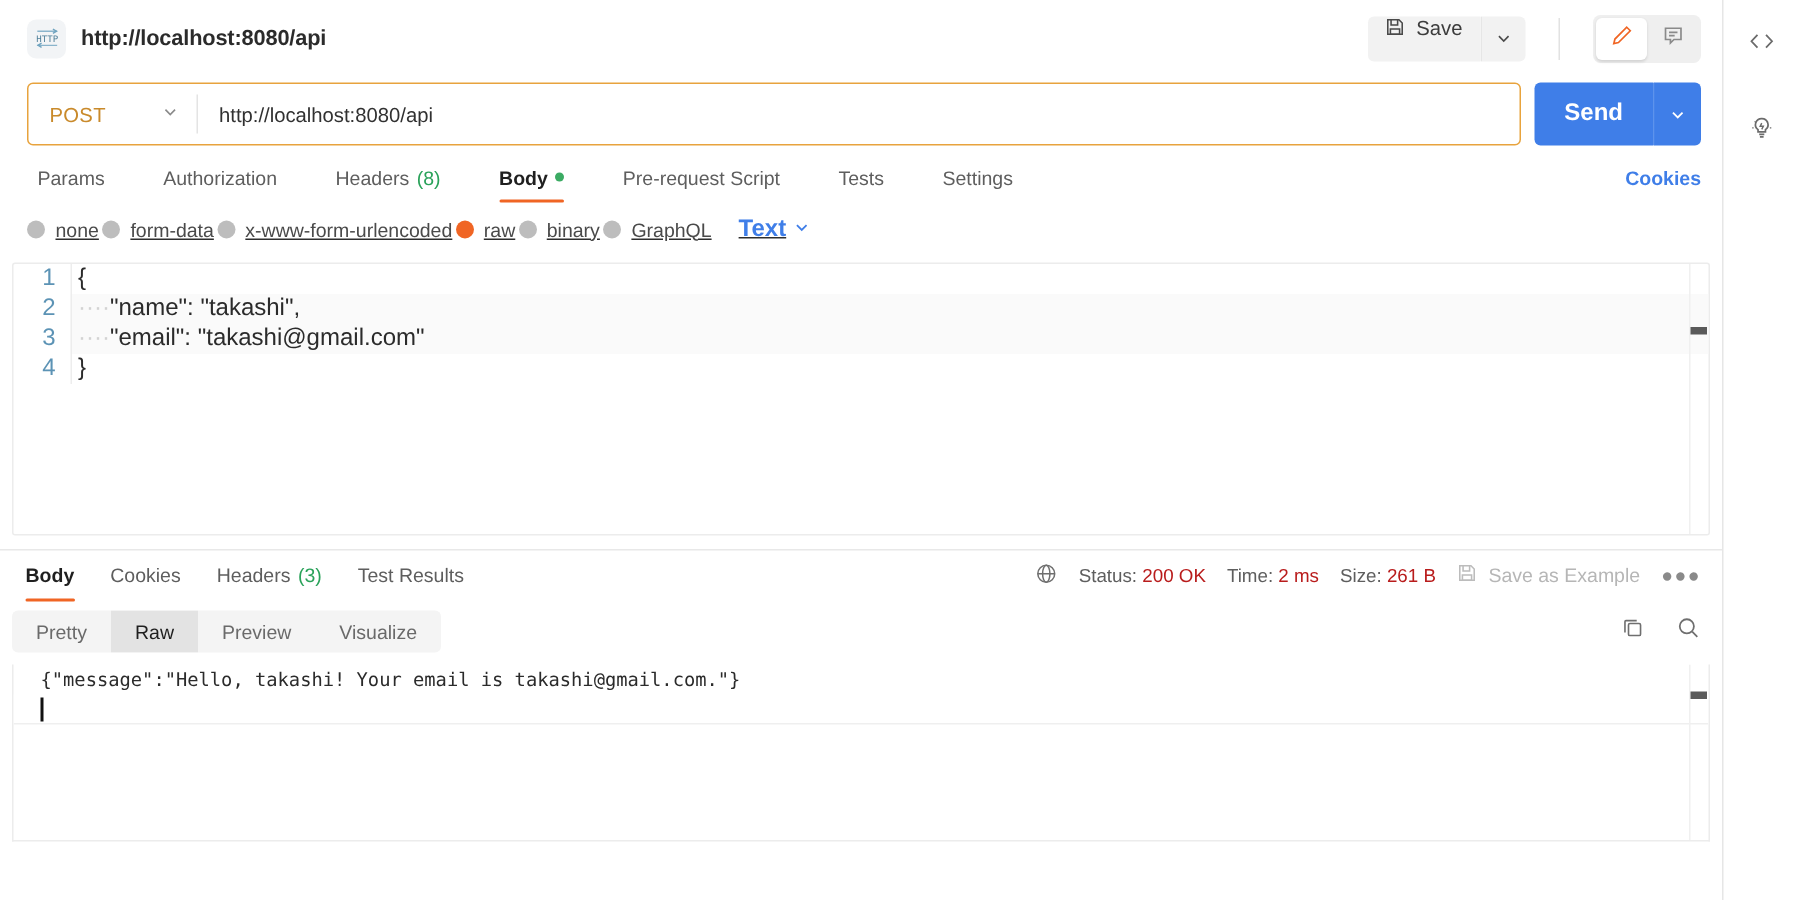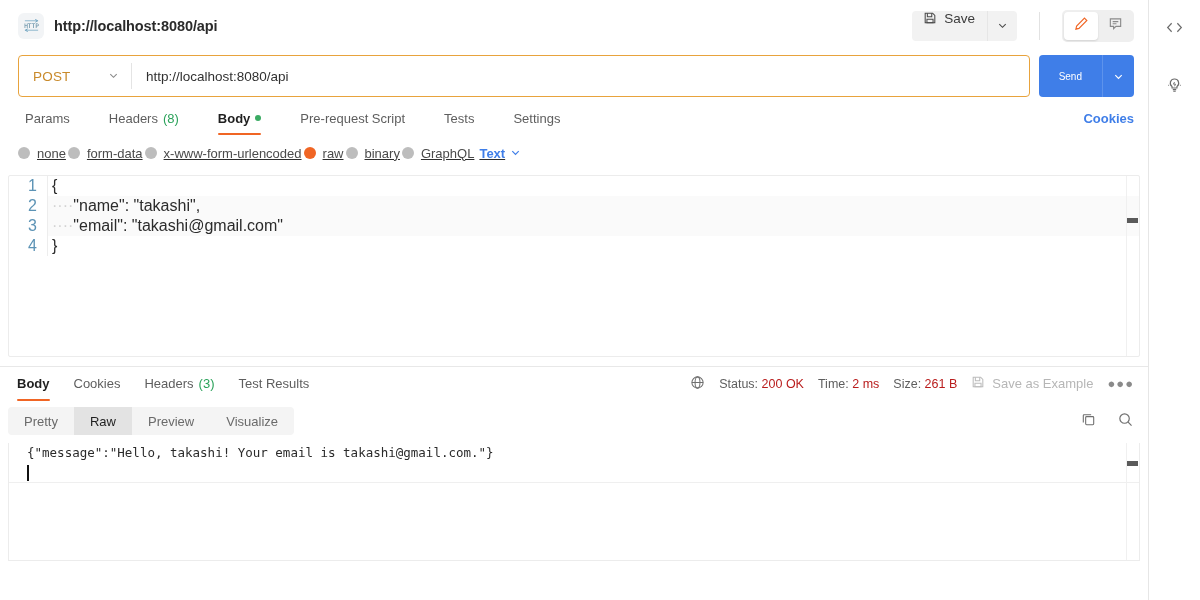--- a/index.html
+++ b/index.html
@@ -66,21 +66,21 @@
   }
   .method-label { font-size: 13.5px; font-weight: normal; color: #c98a2b; letter-spacing: .2px; }
   .method-div { width: 1px; height: 26px; background: #e4e4e4; }
   .url-input {
     flex: 1; border: 0; outline: none; font-size: 13.5px; color: #313131;
     padding: 0 14px; font-family: "Liberation Sans", sans-serif; background: transparent;
   }
   .send-group { display: flex; align-items: center; }
   .send-btn {
     height: 42px; background: #3f7ee8; color: #fff; border-radius: 4px 0 0 4px;
-    display: flex; align-items: center; padding: 0 20px; font-size: 10px; font-weight: normal;
+    display: flex; align-items: center; padding: 0 20px; font-size: 16px; font-weight: bold;
     cursor: pointer;
   }
   .send-caret {
     height: 42px; width: 32px; background: #3f7ee8; border-radius: 0 4px 4px 0;
     border-left: 1px solid #5d93ec; display: flex; align-items: center; justify-content: center;
     cursor: pointer; color: #fff;
   }
 
   
   .reqtabs {
@@ -100,21 +100,21 @@
   .dot-green { width: 6px; height: 6px; border-radius: 50%; background: #3bab63; display: inline-block; }
   .cookies-link { font-size: 13px; color: #3f7ee8; font-weight: bold; cursor: pointer; }
 
   
   .bodytypes {
     display: flex; align-items: center; height: 36px; padding: 0 18px; gap: 2px; text-decoration: underline;
   }
   .radio-item { display: flex; align-items: center; gap: 7px; font-size: 13px; color: #4a4a4a; cursor: pointer; }
   .radio { width: 12px; height: 12px; border-radius: 50%; background: #bdbdbd; flex: none; }
   .radio.sel { background: #f06524; }
-  .text-drop { display: flex; align-items: center; gap: 5px; color: #3f7ee8; font-size: 13px; font-weight: bold; cursor: pointer; margin-left: 3px; justify-content: flex-end; }
+  .text-drop { display: flex; align-items: center; gap: 5px; color: #3f7ee8; font-size: 16px; font-weight: bold; cursor: pointer; margin-left: 16px; justify-content: flex-end; }
 
   
   .editor {
     margin: 4px 8px 0 8px; height: 182px; border: 1px solid #ececec; border-radius: 2px;
     background: #fff; position: relative; overflow: hidden;
   }
   .gutter {
     width: 38px; text-align: right; padding-right: 10px; color: #5c93b5; flex: none;
     user-select: none;
   }
@@ -241,20 +241,23 @@
             </svg>
         </div>
       </div>
     </div>
 
     <div class="reqtabs">
       <div class="rtab">
         <span>Params</span>
       </div>
       <div class="rtab">
+        <span>Authorization</span>
+      </div>
+      <div class="rtab">
         <span>Headers</span>
         <span class="count-green">(8)</span>
       </div>
       <div class="rtab active">
         <span>Body</span>
         <span class="dot-green"></span>
       </div>
       <div class="rtab">
         <span>Pre-request Script</span>
       </div>

